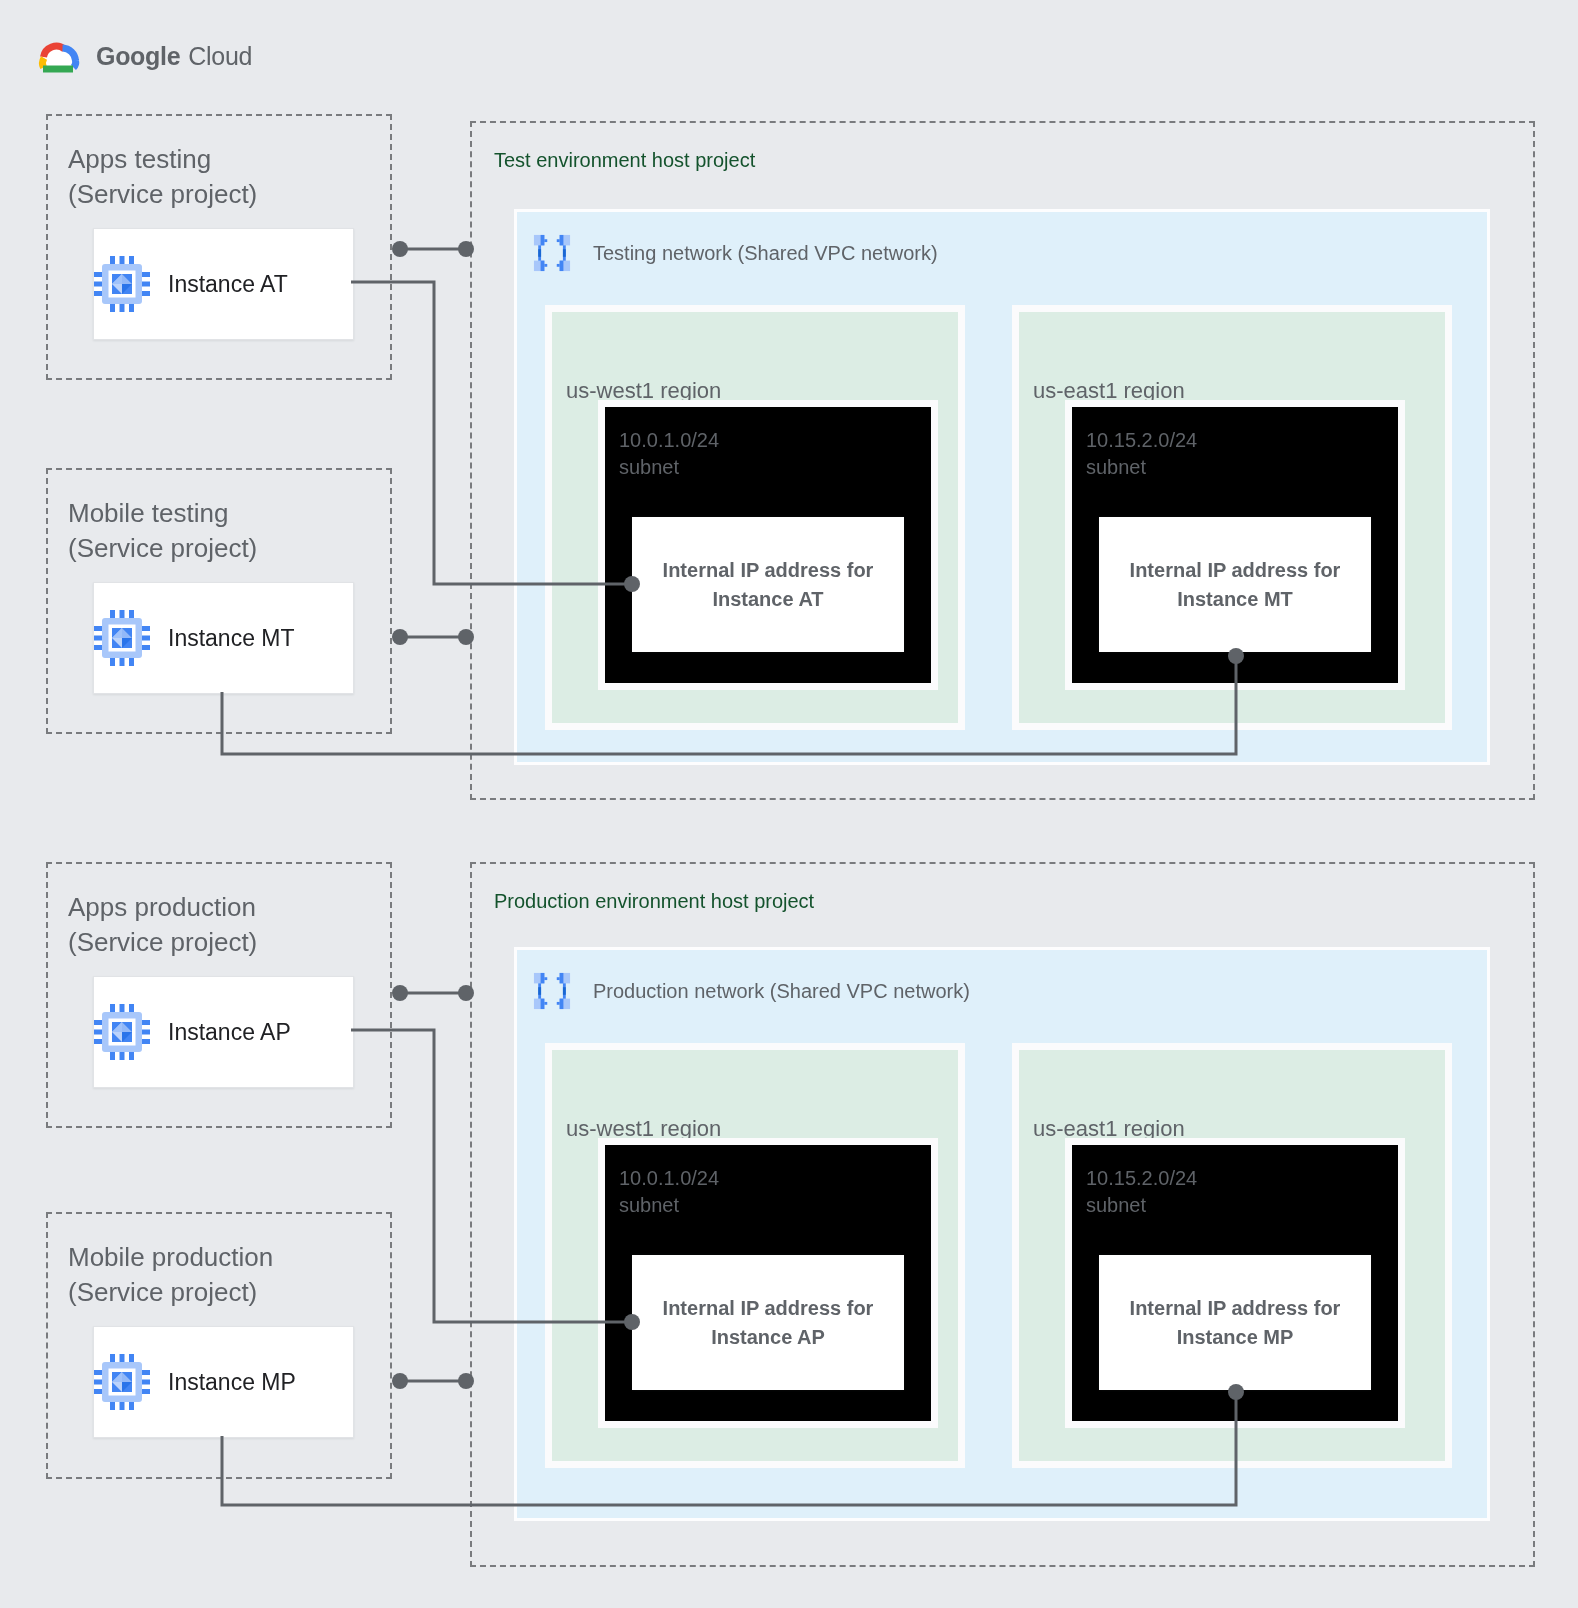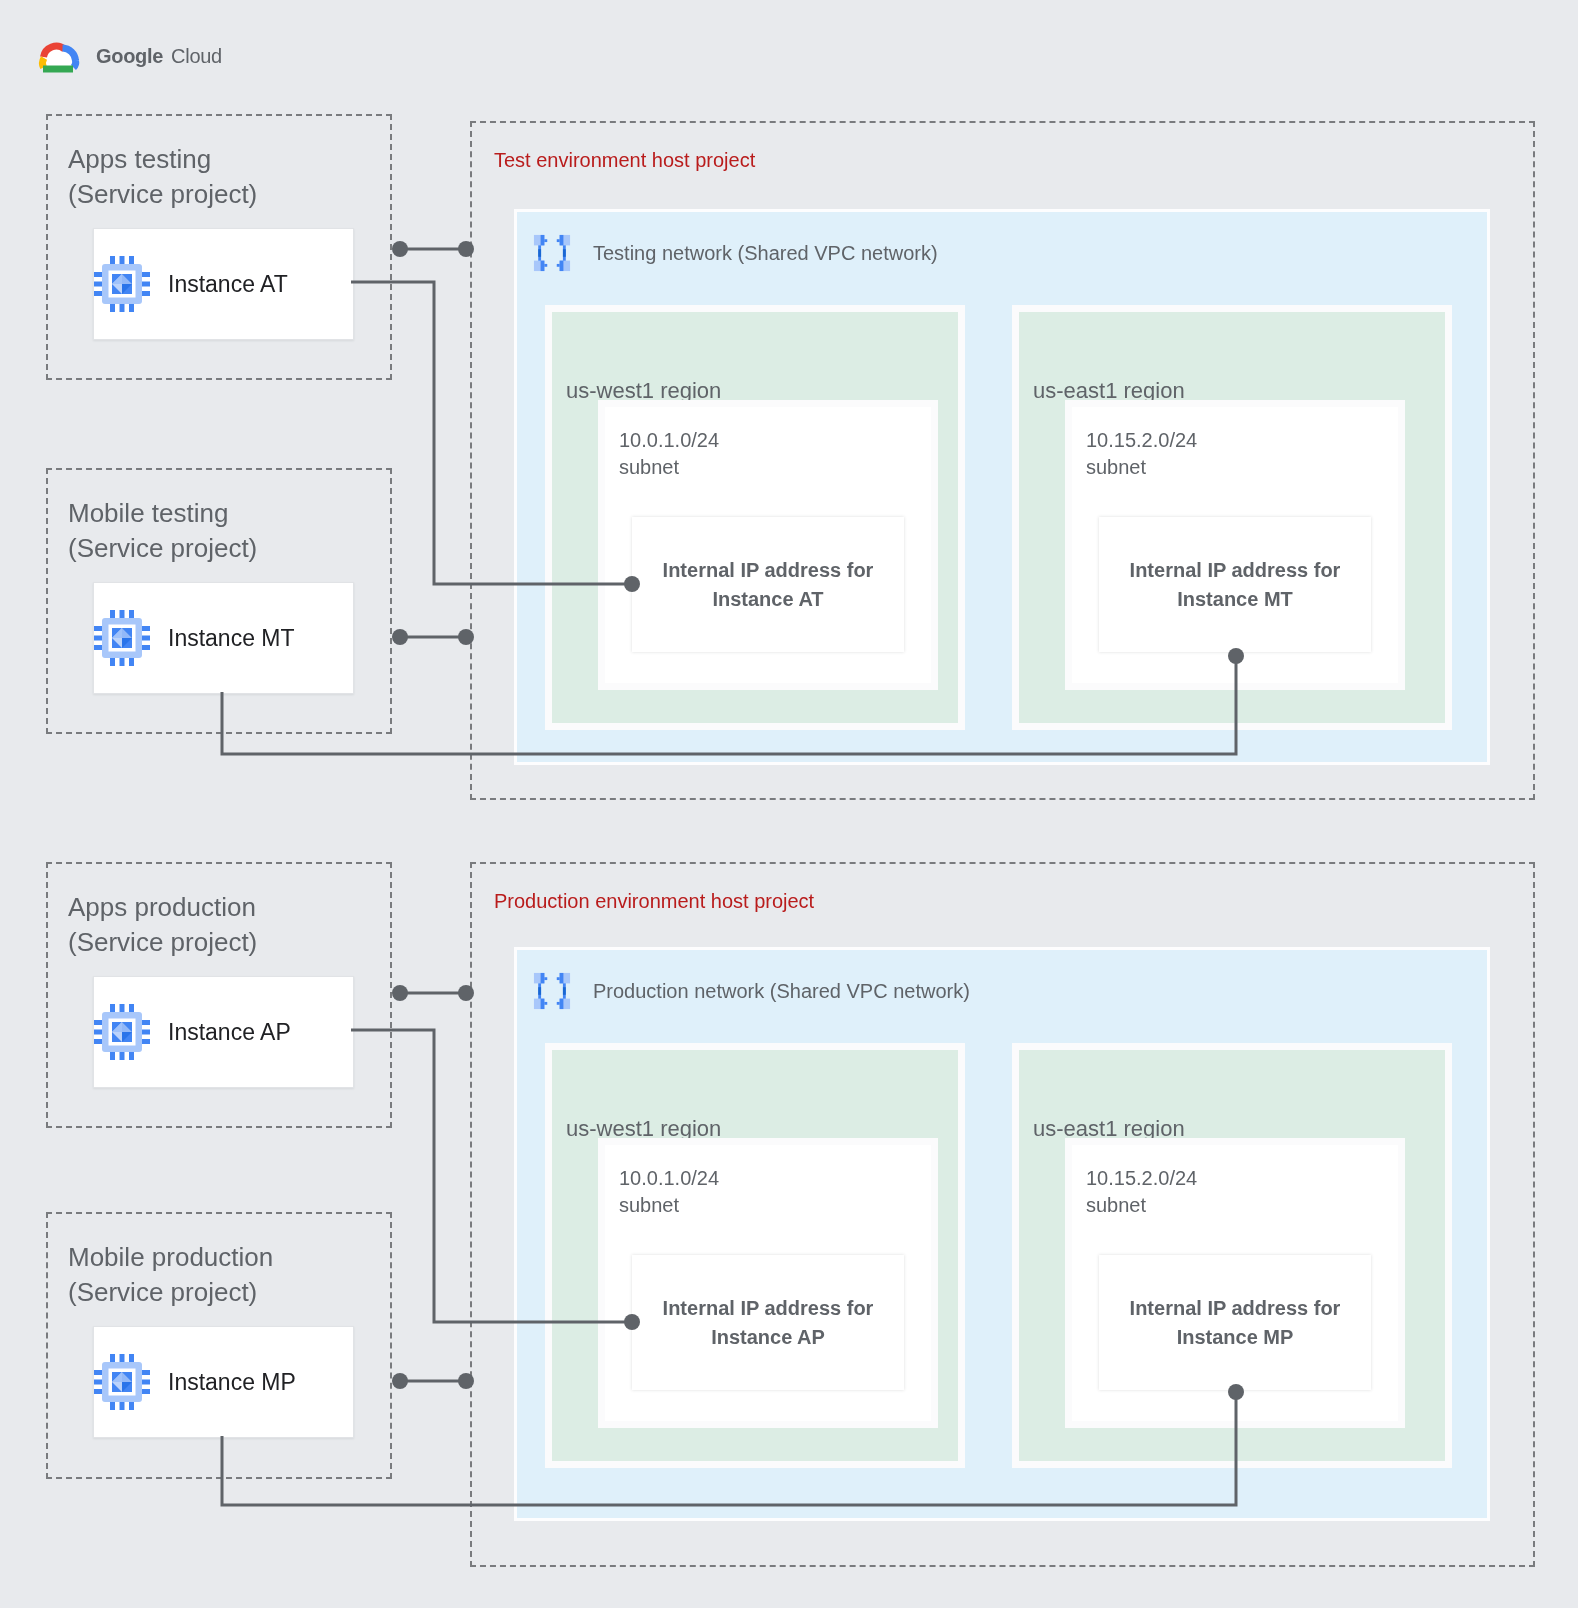--- a/index.html
+++ b/index.html
@@ -2,53 +2,53 @@
 <html><head>
 <meta charset="utf-8">
 <style>
   html,body{margin:0;padding:0;background:#E8EAED;}
   #canvas{
     position:relative;width:1578px;height:1608px;background:#E8EAED;
     font-family:"Liberation Sans",sans-serif;overflow:hidden;
   }
   .dashed-box{position:absolute;border:2px dashed #797B7E;box-sizing:border-box;}
   .box-label{position:absolute;left:20px;top:26px;font-size:26px;color:#5F6368;line-height:1.35;}
-  .host-label{position:absolute;left:22px;top:26px;font-size:20px;color:#b91c1c;}
+  .host-label{position:absolute;left:22px;top:26px;font-size:20px;color:#14532d;}
   .instance-card{
     position:absolute;left:45px;top:112px;width:259px;height:110px;background:#FFFFFF;
     border:1px solid #E1E3E6;box-shadow:0 1px 2px rgba(60,64,67,.10);
     display:flex;align-items:center;gap:18px;
   }
   .instance-label{font-size:23px;color:#202124;}
   .network-box{
     position:absolute;background:#DFF0FA;border:3px solid #FDFDFE;box-sizing:border-box;
   }
   .network-header{
     position:absolute;left:16px;top:22px;display:flex;align-items:center;gap:22px;
     font-size:20px;color:#5F6368;
   }
   .region-box{
     position:absolute;top:93px;width:420px;height:425px;background:#DCEDE4;
     border:7px solid #FBFBFC;box-sizing:border-box;
   }
   .region-title{position:absolute;left:14px;top:22px;font-size:22px;color:#5F6368;margin-top:44px;}
   .subnet-box{
-    position:absolute;left:46px;top:88px;width:340px;height:290px;background:#ffffff;
+    position:absolute;left:46px;top:88px;width:340px;height:290px;background:#000000;
     border:7px solid #FBFBFC;box-sizing:border-box;
   }
   .subnet-label{position:absolute;left:14px;top:20px;font-size:20px;color:#5F6368;line-height:1.35;}
   .ip-card{
     position:absolute;left:27px;top:110px;width:272px;height:135px;background:#FFFFFF;
     box-shadow:0 0 3px rgba(60,64,67,.18);
     display:flex;align-items:center;justify-content:center;text-align:center;
     font-size:20px;font-weight:bold;color:#5F6368;line-height:1.45;
     padding:0 20px;box-sizing:border-box;
   }
   #logo{position:absolute;left:30px;top:36px;display:flex;align-items:center;gap:14px;}
-  .logo-text{font-size:20px;color:#5F6368;letter-spacing:-0.3px;}
+  .logo-text{font-size:25px;color:#5F6368;letter-spacing:-0.3px;}
   .logo-google{font-weight:bold;}
   .logo-cloud{font-weight:normal;margin-left:8px;color:#5F6368;}
   #connectors{position:absolute;left:0;top:0;z-index:6;pointer-events:none;}
   .ce-icon{width:56px;height:56px;flex:0 0 56px;}
   .vpc-icon{width:38px;height:38px;flex:0 0 38px;}
 </style>
 </head>
 <body>
 
 <svg width="0" height="0" style="position:absolute">

